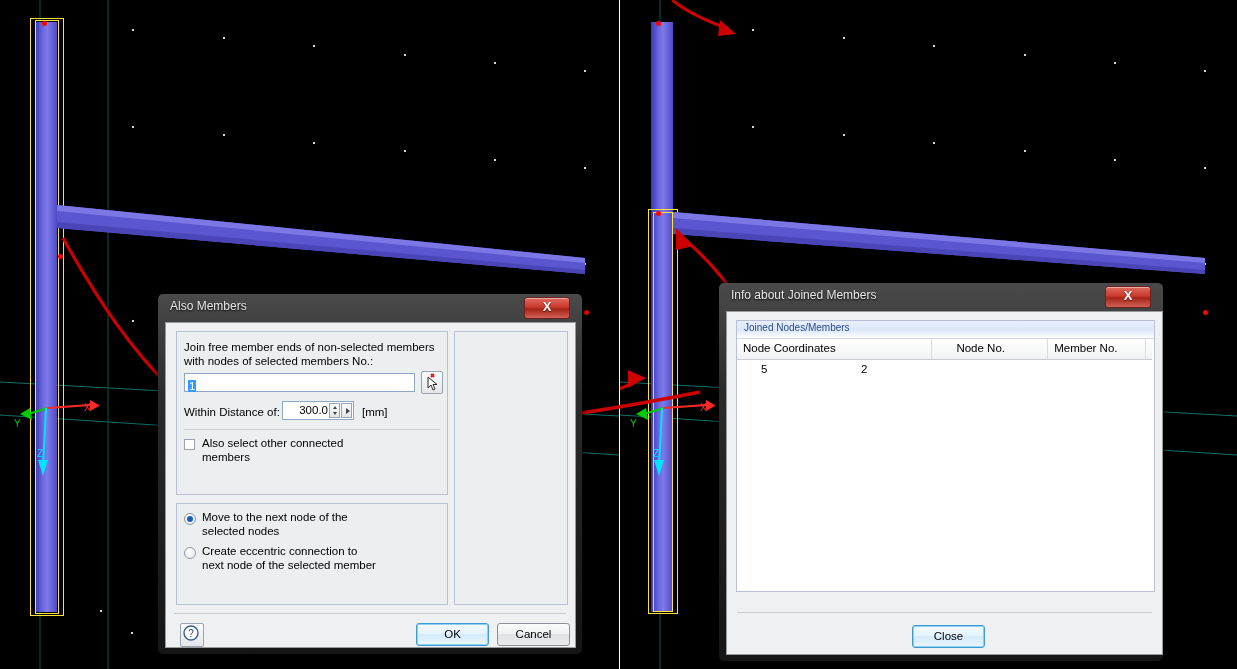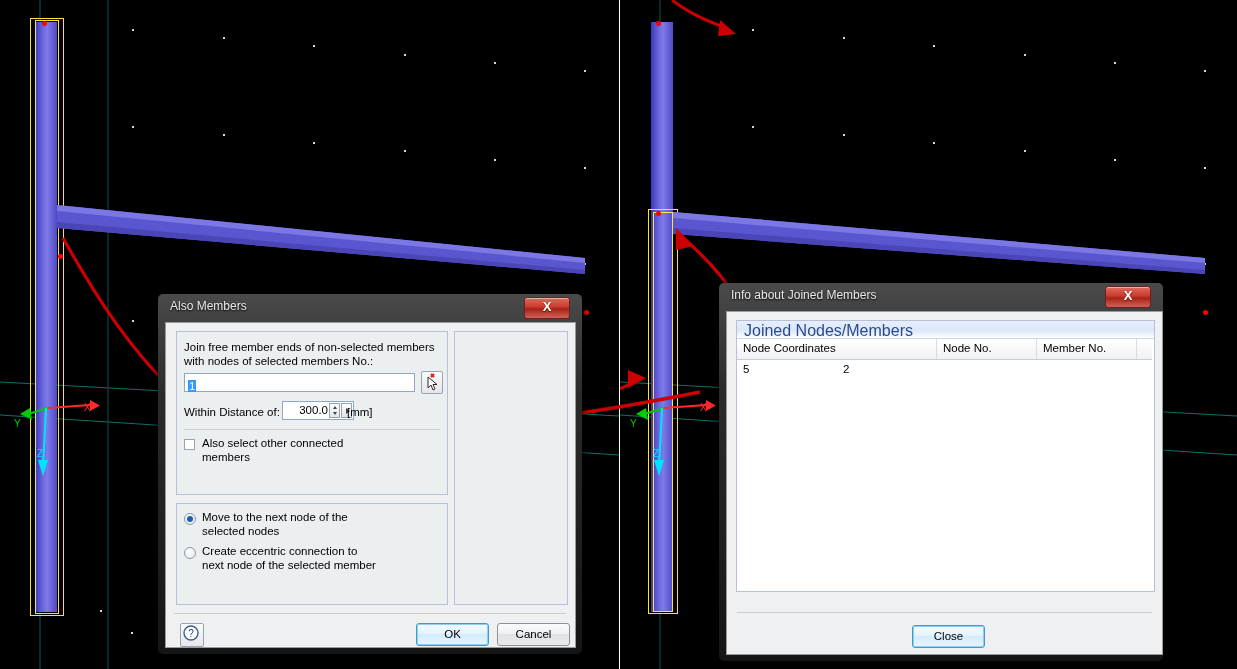--- a/index.html
+++ b/index.html
@@ -36,21 +36,21 @@
           background:linear-gradient(180deg,#e06a60 0%,#c93a2c 45%,#a52417 55%,#d26055 100%);
           box-shadow:inset 0 1px 0 rgba(255,255,255,.45);}
   .winbtn .x{position:absolute;left:0;right:0;top:1px;text-align:center;font-size:13px;
              font-weight:bold;color:#fff;text-shadow:0 1px 1px #5a1010;font-family:"Liberation Sans",sans-serif;}
 
   .client{position:absolute;background:#eff0f1;border:1px solid #9a9a9a;}
 
   .groupbox{position:absolute;border:1px solid #b9bfd6;background:#eceff0;}
   .gb-head{height:17px;background:linear-gradient(180deg,#e7eefb 0%,#dce8f8 55%,#ffffff 100%);
            border-bottom:1px solid #cdd7e6;}
-  .gb-head span{display:block;padding:1px 0 0 7px;font-size:16px;color:#2b4b8f;}
+  .gb-head span{display:block;padding:1px 0 0 7px;font-size:10px;color:#2b4b8f;}
   .gb-body{position:relative;}
 
   .lbl{position:absolute;font-size:11.5px;color:#000;line-height:14px;}
 
   .txtbox{position:absolute;background:#fff;border:1px solid #8ea7c4;box-sizing:border-box;}
   .txtbox .sel{display:inline-block;background:#3399ff;color:#fff;padding:0 1px;font-size:11.5px;}
   .txt-inner{position:absolute;left:3px;top:2px;}
 
   .numbox{position:absolute;background:#fff;border:1px solid #8ea7c4;box-sizing:border-box;}
   .numval{position:absolute;right:25px;top:2px;font-size:11.5px;color:#000;}
@@ -87,21 +87,21 @@
        background:linear-gradient(180deg,#fbfbfb,#e4e6e9);cursor:pointer;}
 
   
   .tbl{position:absolute;background:#fff;border:1px solid #a7b3cc;box-sizing:border-box;overflow:hidden;}
   .tbl-head{display:flex;height:20px;background:linear-gradient(180deg,#ffffff,#f1f2f4);
        border-bottom:1px solid #c8cdd4;}
   .tbl-head div{font-size:11.5px;color:#000;padding:3px 0 0 6px;box-sizing:border-box;
        border-right:1px solid #d9dde2;}
   .tbl-row{display:flex;height:20px;}
   .tbl-row div{font-size:11.5px;color:#000;padding:3px 0 0 6px;box-sizing:border-box;}
-  .c0{width:200px;} .c1{width:100px;} .c2{width:100px;} .c3{flex:1;}
+  .c0{width:200px;} .c1{width:100px;margin-left:18px;} .c2{width:100px;} .c3{flex:1;}
 </style>
 </head>
 <body>
 
 <div class="viewport" id="vp-left">
 
   <div class="dot" style="left:132px;top:29px;"></div>
   <div class="dot" style="left:223px;top:37px;"></div>
   <div class="dot" style="left:313px;top:45px;"></div>
   <div class="dot" style="left:404px;top:54px;"></div>
@@ -261,21 +261,21 @@
             <path d="M9,2 L12,5 M12,2 L9,5" stroke="#e02020" stroke-width="2"></path>
           </svg>
         </div>
 
         <div class="lbl" style="left:7px;top:73px;">Within Distance of:</div>
         <div class="numbox" style="left:105px;top:69px;width:72px;height:19px;">
           <div class="numval">300.0</div>
           <div class="spin"></div>
           <div class="spin2"></div>
         </div>
-        <div class="lbl" style="left:170px;top:73px;">[mm]</div>
+        <div class="lbl" style="left:185px;top:73px;">[mm]</div>
 
         <div class="hr" style="left:7px;top:97px;width:256px;"></div>
 
         <div class="chk" style="left:7px;top:107px;"></div>
         <div class="lbl" style="left:25px;top:104px;">Also select other connected</div>
         <div class="lbl" style="left:25px;top:118px;">members</div>
       </div>
     </div>
 
     <div class="groupbox" style="left:10px;top:180px;width:270px;height:100px;">

